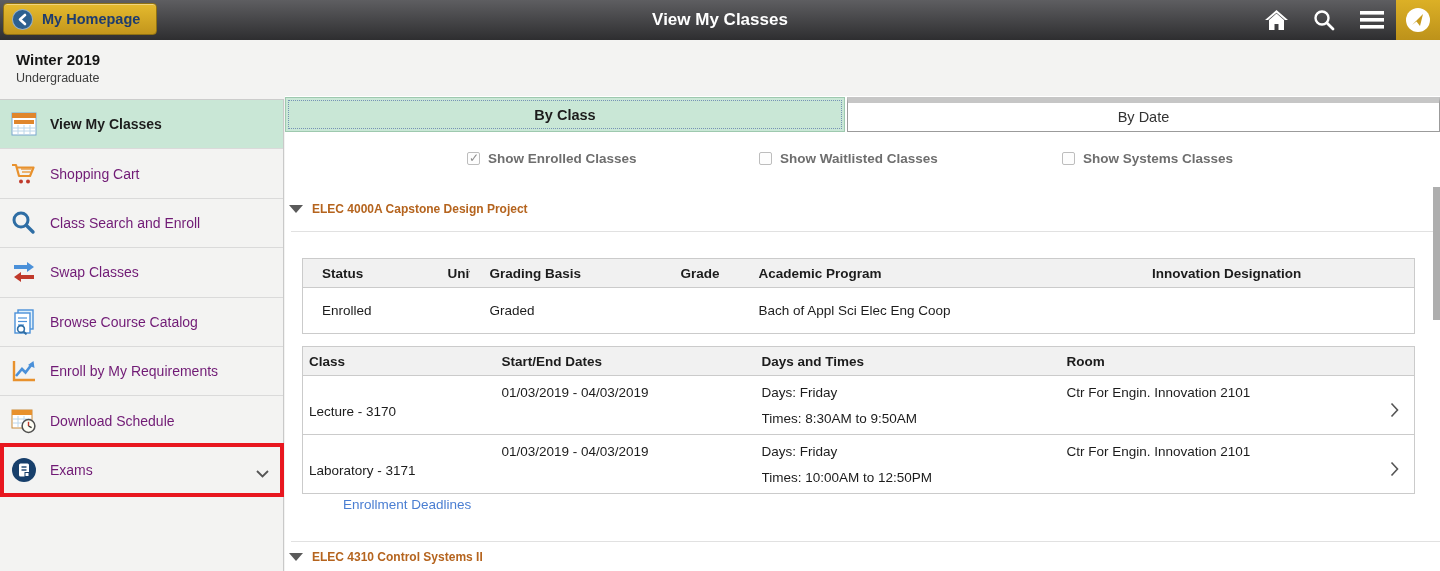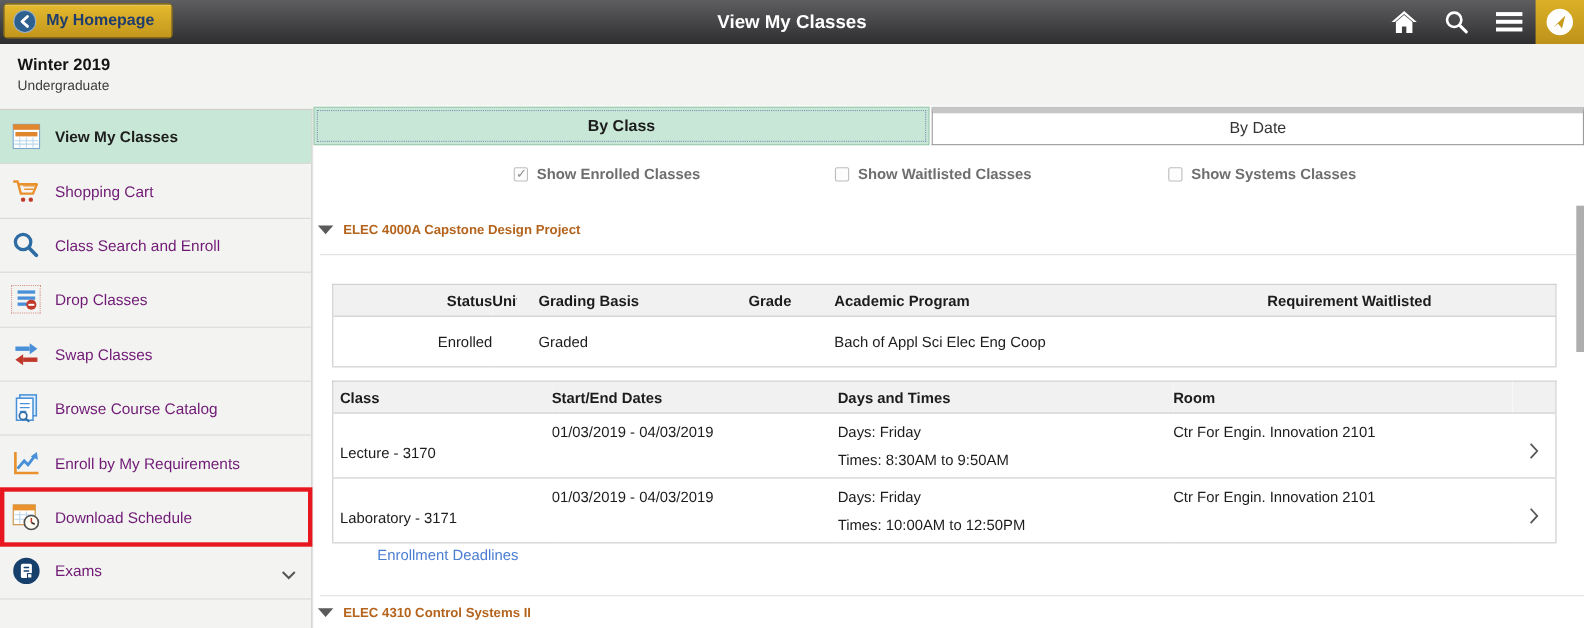--- a/index.html
+++ b/index.html
@@ -95,21 +95,21 @@
 
   
   table { border-collapse:collapse; table-layout:fixed; font-size:13.5px; color:#1c1c1c; }
   .tbl { position:absolute; left:17px; width:1112px; border:1px solid #cbcbcb; }
   .tbl-status { top:162px; }
   .tbl-meetings { top:250px; }
   th, td { border-bottom:1px solid #cbcbcb; font-weight:normal; text-align:left; overflow:hidden; white-space:nowrap; }
   thead th { background:#f1f1f1; font-weight:bold; height:29px; }
   .tbl-status td { height:46px; }
   
-  .s-c1 { width:145px; padding-left:2px;text-align:right; }
+  .s-c1 { width:145px; padding-left:19px; }
   .s-c2 { width:22px;  text-align:right; }
   .s-c3 { width:210px; padding-left:20px; }
   .s-c4 { width:40px;  text-align:right; }
   .s-c5 { width:320px; padding-left:39px; }
   .s-c6 { width:375px; text-align:center; padding:0; }
   
   .m-c1 { width:199px; padding-left:6px; }
   .m-c2 { width:260px; }
   .m-c3 { width:305px; }
   .m-c4 { width:308px; }
@@ -209,32 +209,20 @@
   <div class="side-item">
     <span class="side-icon">
       <svg width="25" height="25" viewBox="0 0 25 25">
         <circle cx="10" cy="10" r="7" fill="none" stroke="#2e6da4" stroke-width="3"></circle>
         <line x1="15.5" y1="15.5" x2="22" y2="22" stroke="#2e6da4" stroke-width="3.4" stroke-linecap="round"></line>
       </svg>
     </span>
     <span>Class Search and Enroll</span>
   </div>
 
-  <div class="side-item">
-    <span class="side-icon" style="border:1px dotted #d39083;">
-      <svg width="22" height="22" viewBox="0 0 22 22">
-        <rect x="3" y="3" width="16" height="3" fill="#4a90d9"></rect>
-        <rect x="3" y="8.5" width="16" height="3" fill="#4a90d9"></rect>
-        <rect x="3" y="14" width="9" height="3" fill="#4a90d9"></rect>
-        <circle cx="15.5" cy="16" r="4.6" fill="#c0392b"></circle>
-        <rect x="12.8" y="15.2" width="5.4" height="1.8" fill="#fff"></rect>
-      </svg>
-    </span>
-    <span>Drop Classes</span>
-  </div>
 
   <div class="side-item">
     <span class="side-icon">
       <svg width="24" height="24" viewBox="0 0 24 24">
         <rect x="2" y="5" width="13" height="4" fill="#4a90d9"></rect>
         <polygon points="15,2 22,7 15,12" fill="#4a90d9"></polygon>
         <rect x="9" y="15" width="13" height="4" fill="#c0392b"></rect>
         <polygon points="9,12 2,17 9,22" fill="#c0392b"></polygon>
       </svg>
     </span>
@@ -343,21 +331,21 @@
   <div class="rule rule-1"></div>
 
   <table class="tbl tbl-status">
     <thead>
       <tr>
         <th class="s-c1">Status</th>
         <th class="s-c2">Units</th>
         <th class="s-c3">Grading Basis</th>
         <th class="s-c4">Grade</th>
         <th class="s-c5">Academic Program</th>
-        <th class="s-c6">Requirement Waitlisted</th>
+        <th class="s-c6">Innovation Designation</th>
       </tr>
     </thead>
     <tbody>
       <tr>
         <td class="s-c1">Enrolled</td>
         <td class="s-c2"></td>
         <td class="s-c3">Graded</td>
         <td class="s-c4"></td>
         <td class="s-c5">Bach of Appl Sci Elec Eng Coop</td>
         <td class="s-c6"></td>

